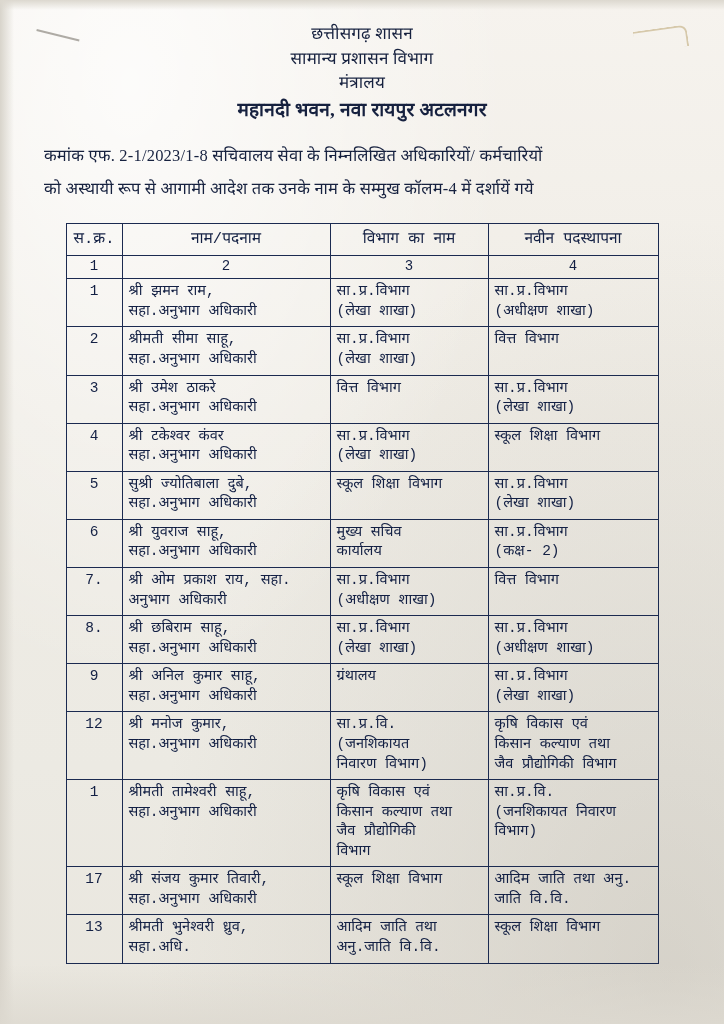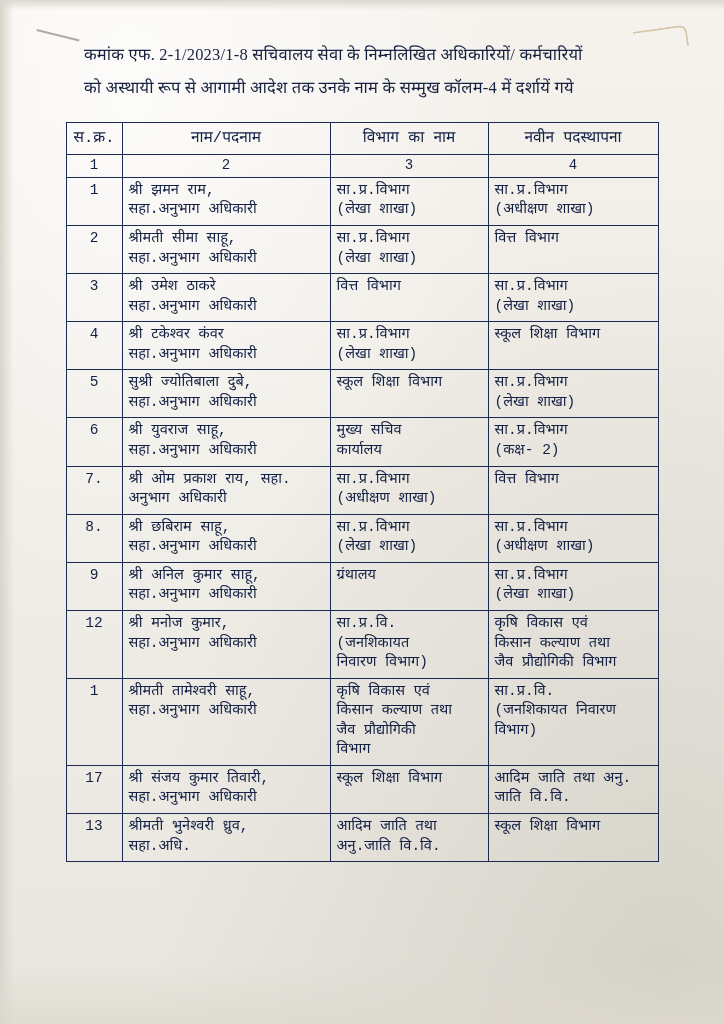--- a/index.html
+++ b/index.html
@@ -65,21 +65,20 @@
     font-size: 17px;
     margin-top: 12px;
     padding-right: 8px;
   }
   .para {
     margin-top: 16px;
     font-size: 16.5px;
     line-height: 2.0;
     text-align: left;
     letter-spacing: 0.2px;
-    margin-left: 40px;
   }
   .para .l {
     display: block;
     white-space: nowrap;
   }
   table.order-table {
     margin: 18px auto 0 auto;
     border-collapse: collapse;
     width: 592px;
     table-layout: fixed;
@@ -146,20 +145,26 @@
 
 <div class="page">
   <div class="paper-tint"></div>
   <div class="edge-left"></div>
   <div class="edge-top"></div>
   <div class="corner-mark"></div>
   <div class="corner-mark-right"></div>
 
   <div class="content">
 
+    <div class="header">
+      <div class="ln">छत्तीसगढ़ शासन</div>
+      <div class="ln">सामान्य प्रशासन विभाग</div>
+      <div class="ln">मंत्रालय</div>
+      <div class="ln big">महानदी भवन, नवा रायपुर अटलनगर</div>
+    </div>
 
 
     <div class="para">
       <span class="l">कमांक एफ. 2-1/2023/1-8 सचिवालय सेवा के निम्नलिखित अधिकारियों/ कर्मचारियों</span>
       <span class="l">को अस्थायी रूप से आगामी आदेश तक उनके नाम के सम्मुख कॉलम-4 में दर्शायें गये</span>
     </div>
 
     <table class="order-table">
       <colgroup>
         <col class="c1">

